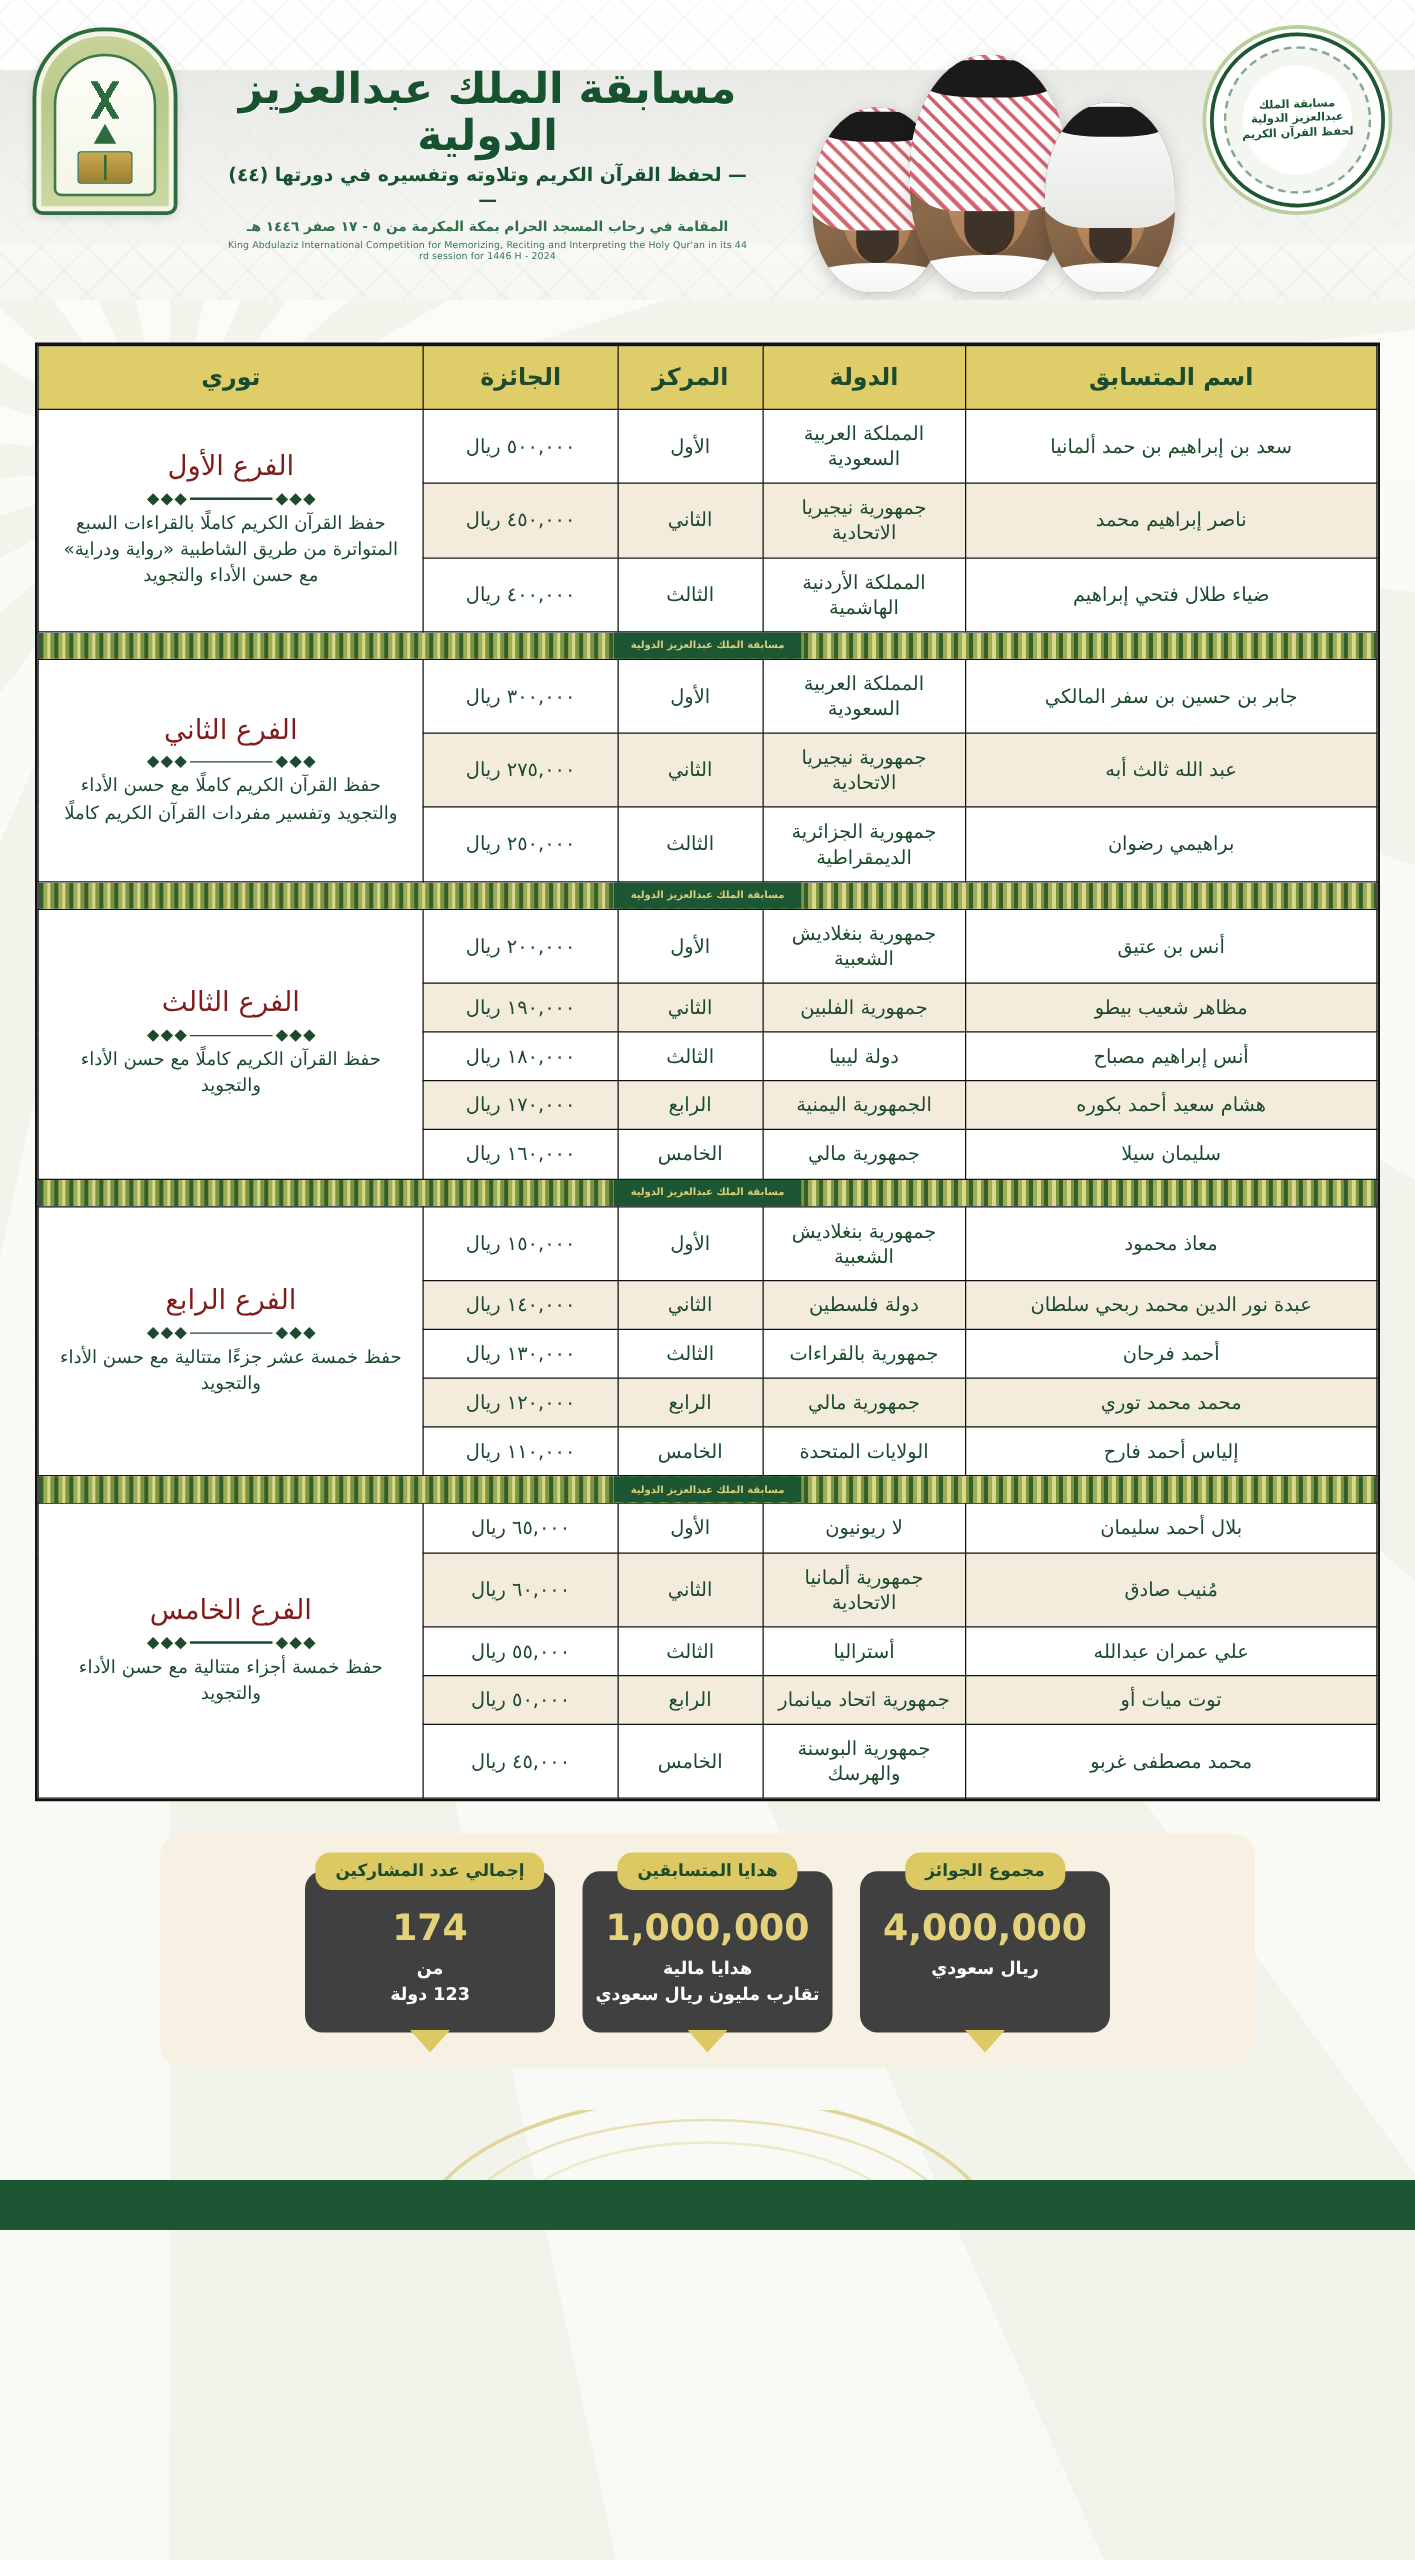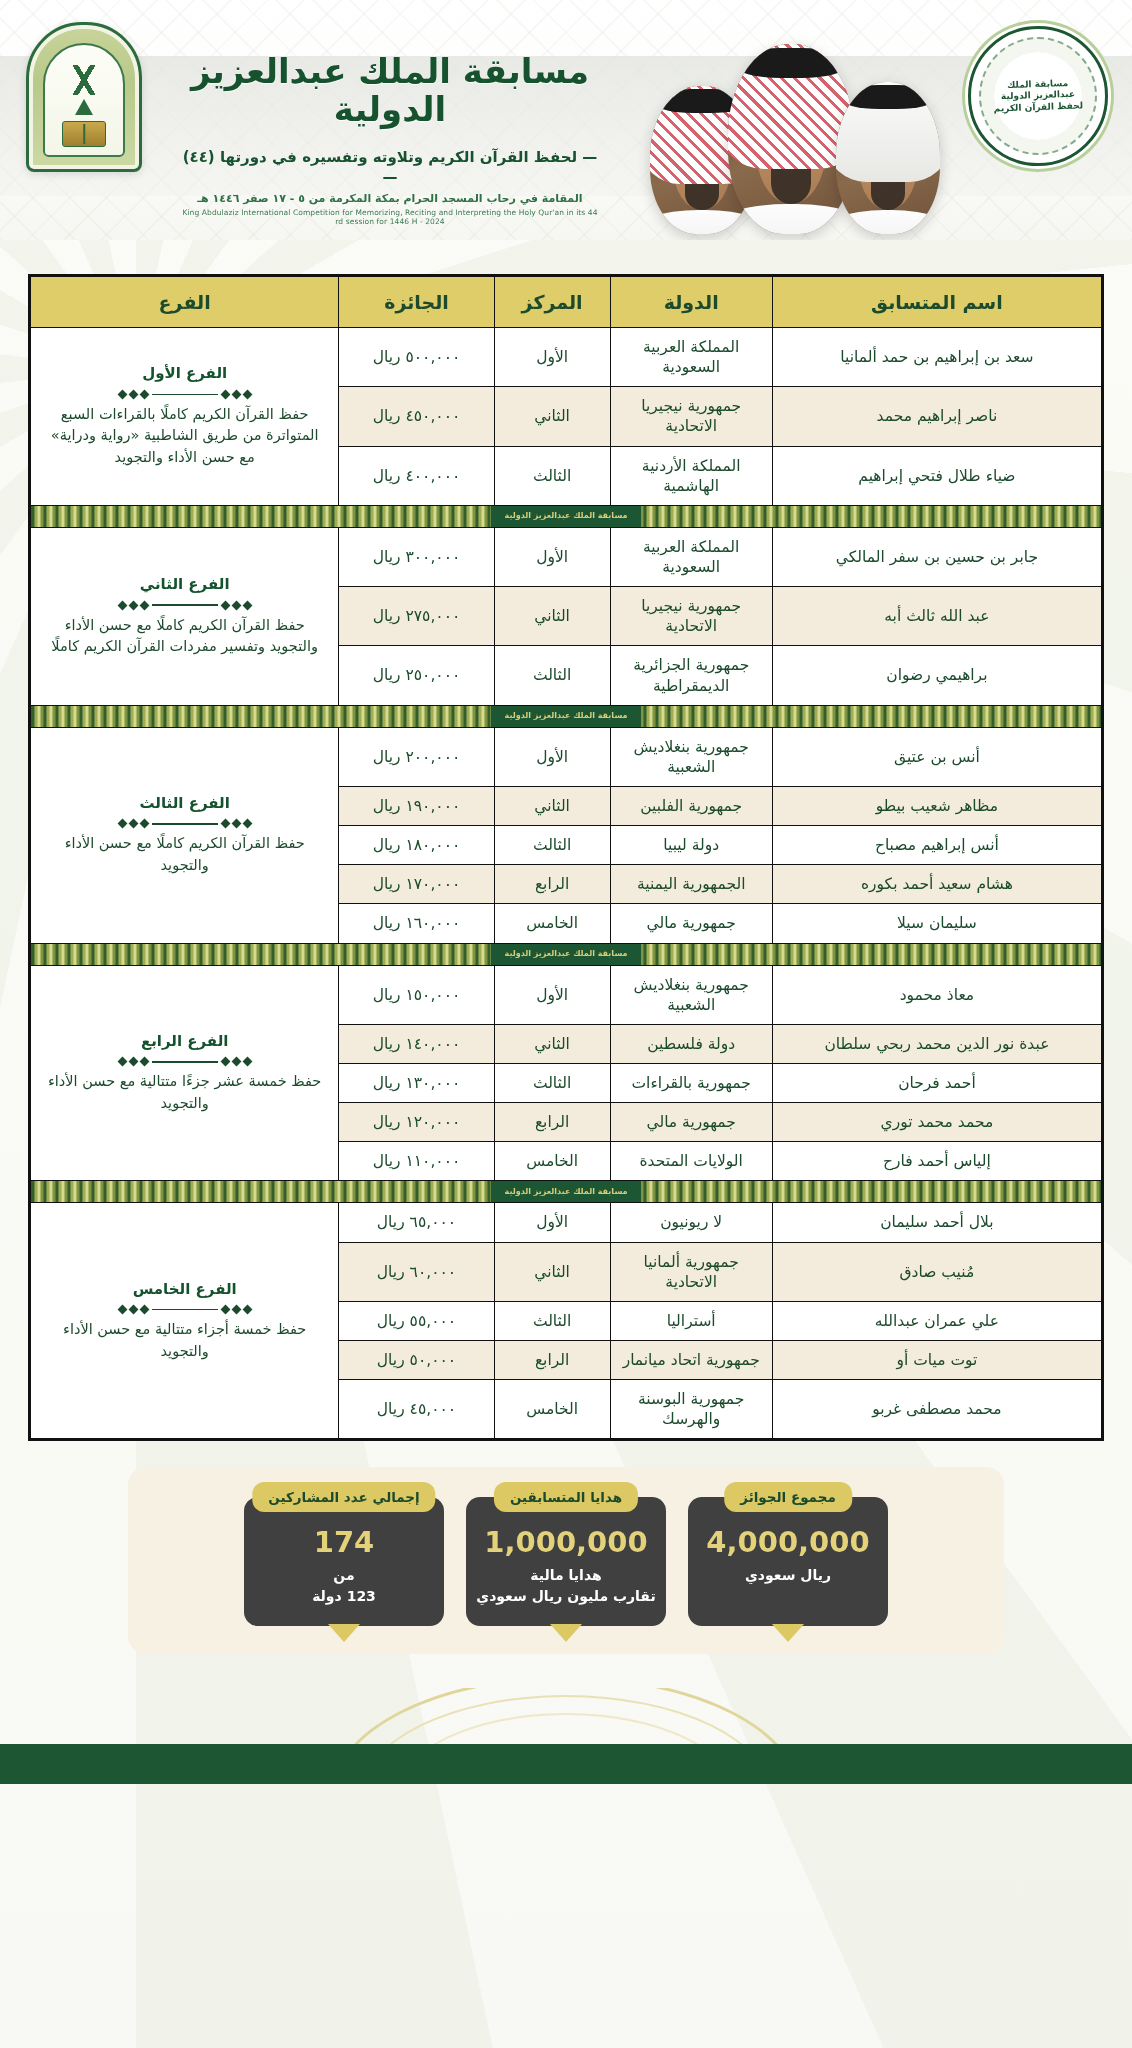--- a/index.html
+++ b/index.html
@@ -108,21 +108,21 @@
   .titleblock {
     position: absolute; left: 180px; top: 52px; width: 420px;
     text-align: center; direction: rtl;
   }
   .title-main {
     font-size: 34px; font-weight: bold; color: #17522f;
     letter-spacing: -1px; line-height: 1.12;
     text-shadow: 0 1px 0 rgba(255,255,255,.8);
   }
   .title-sub {
-    margin-top: 20px; font-size: 15px; font-weight: bold; color:#17522f;
+    margin-top: 3px; font-size: 15px; font-weight: bold; color:#17522f;
     line-height: 1.3;
   }
   .title-loc {
     margin-top: 5px; font-size: 11px; color:#2f7046; font-weight:bold;
   }
   .title-en {
     margin-top: 3px; font-size: 7.5px; color:#3a7a4f; direction: ltr;
     letter-spacing: .1px;
   }
 
@@ -230,21 +230,21 @@
   td.c-rank   { width: 100px; }
   td.c-prize  { width: 134px; }
   td.c-branch { width: 266px; vertical-align: middle; }
 
   th.h-name { width: 284px; }
   th.h-country { width: 140px; }
   th.h-rank { width: 100px; }
   th.h-prize { width: 134px; }
   th.h-branch { width: 266px; }
 
-  .branch-title { font-size: 15px; font-weight: bold; color:#14532d; }
+  .branch-title { font-size: 22px; font-weight: normal; color:#7f1d1d; }
   .branch-rule {
     display:flex; align-items:center; justify-content:center;
     gap: 4px; margin: 7px 0 6px;
   }
   .branch-rule .dot {
     width: 7px; height: 7px; background:#1c4a2c; transform: rotate(45deg);
   }
   .branch-rule .line { width: 66px; height: 1.6px; background:#1c4a2c; }
   .branch-desc { font-size: 14.5px; color:#1c4a2c; line-height: 1.48; padding: 0 10px; }
 
@@ -395,21 +395,21 @@
 
 
   <div class="tablewrap">
     <table class="results">
       <thead>
         <tr>
           <th class="h-name">اسم المتسابق</th>
           <th class="h-country">الدولة</th>
           <th class="h-rank">المركز</th>
           <th class="h-prize">الجائزة</th>
-          <th class="h-branch">الفرع</th>
+          <th class="h-branch">توري</th>
         </tr>
       </thead>
       <tbody id="table-body">
           <tr>
             <td class="c-name">سعد بن إبراهيم بن حمد ألمانيا</td>
             <td class="c-country">المملكة العربية السعودية</td>
             <td class="c-rank">الأول</td>
             <td class="c-prize">٥٠٠,٠٠٠ ريال</td>
             <td class="c-branch" rowspan="3">
               <div class="branch-title">الفرع الأول</div>

